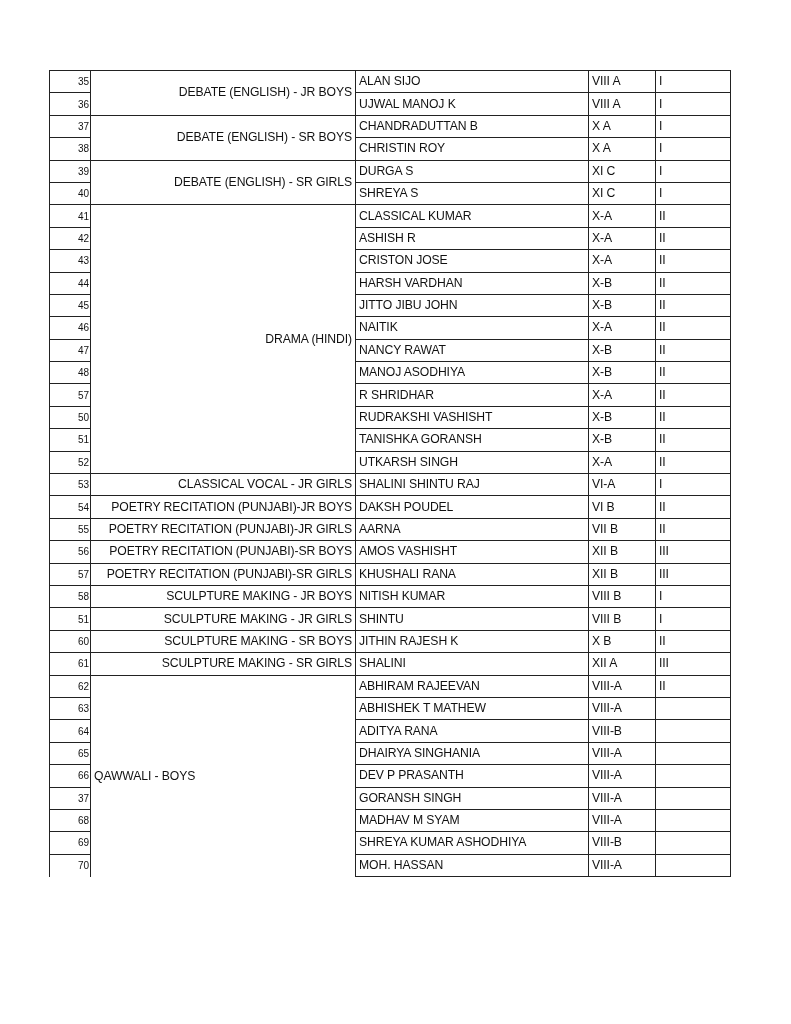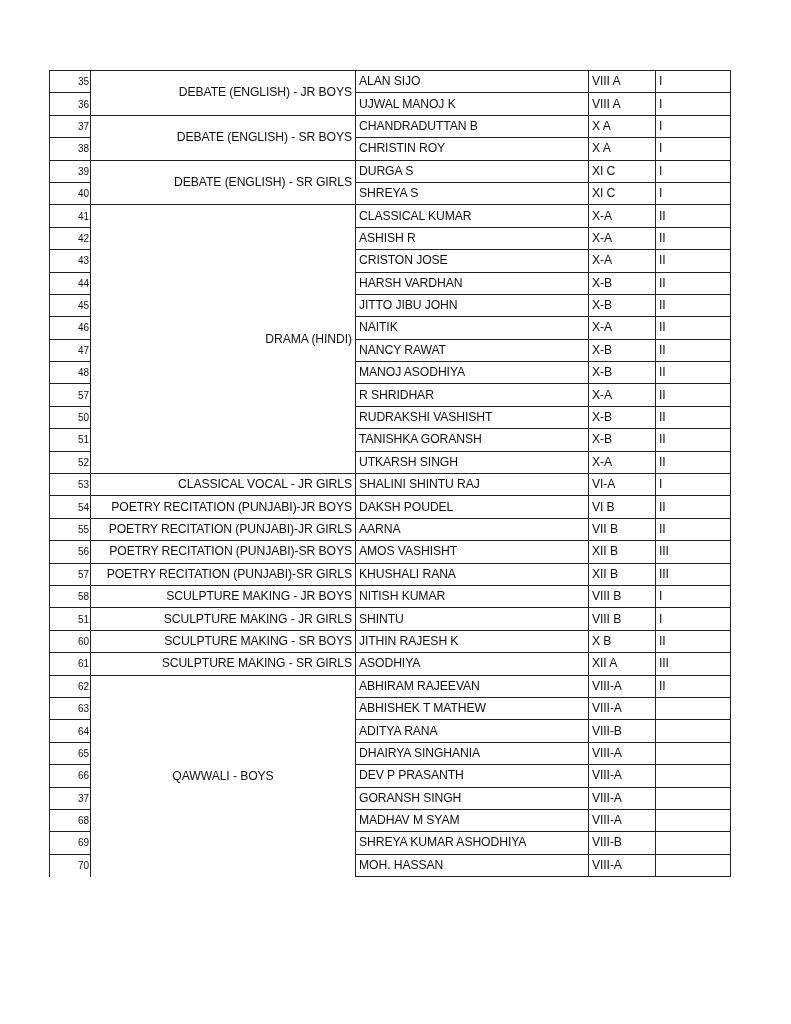--- a/index.html
+++ b/index.html
@@ -46,21 +46,21 @@
     padding-right: 1px !important;
     padding-left: 0 !important;
     font-size: 10px;
     margin-top: 18px;
   }
   td.event {
     text-align: right;
     padding-left: 3px !important;
   }
   td.event.center {
-    text-align: center;
+    text-align: left;
   }
   td.name, td.cls, td.pos {
     text-align: left;
   }
   td.open-bottom {
     border-bottom: none !important;
   }
 </style>
 </head>
 <body>
@@ -239,21 +239,21 @@
         <tr>
           <td class="no">60</td>
           <td class="event" rowspan="1">SCULPTURE MAKING - SR BOYS</td>
           <td class="name">JITHIN RAJESH K</td>
           <td class="cls">X B</td>
           <td class="pos">II</td>
         </tr>
         <tr>
           <td class="no">61</td>
           <td class="event" rowspan="1">SCULPTURE MAKING - SR GIRLS</td>
-          <td class="name">ASODHIYA</td>
+          <td class="name">SHALINI</td>
           <td class="cls">XII A</td>
           <td class="pos">III</td>
         </tr>
         <tr>
           <td class="no">62</td>
           <td class="event center open-bottom" rowspan="9">QAWWALI - BOYS</td>
           <td class="name">ABHIRAM RAJEEVAN</td>
           <td class="cls">VIII-A</td>
           <td class="pos">II</td>
         </tr>

